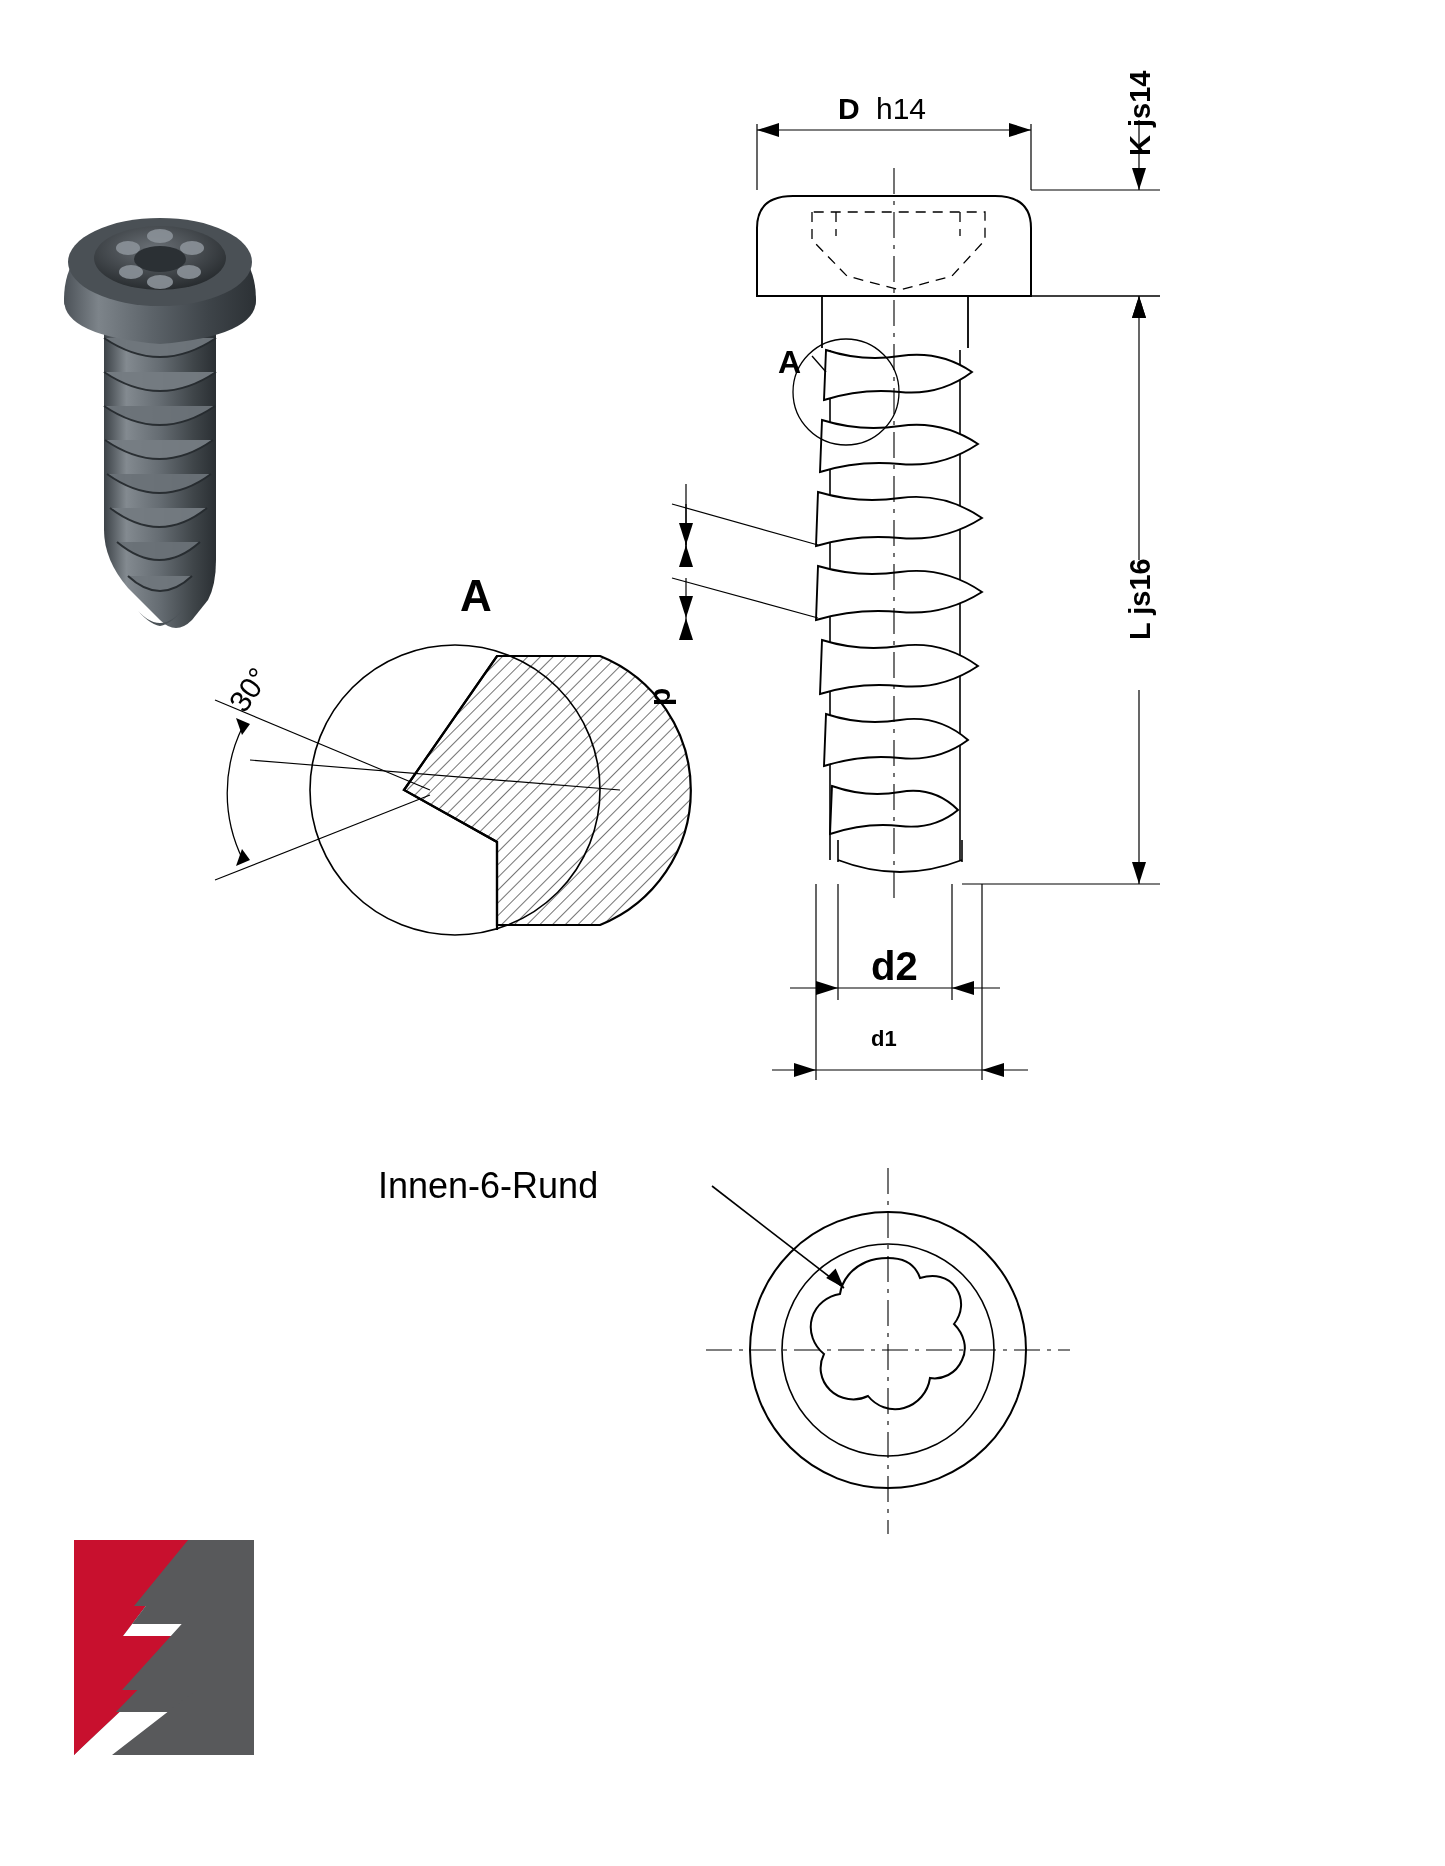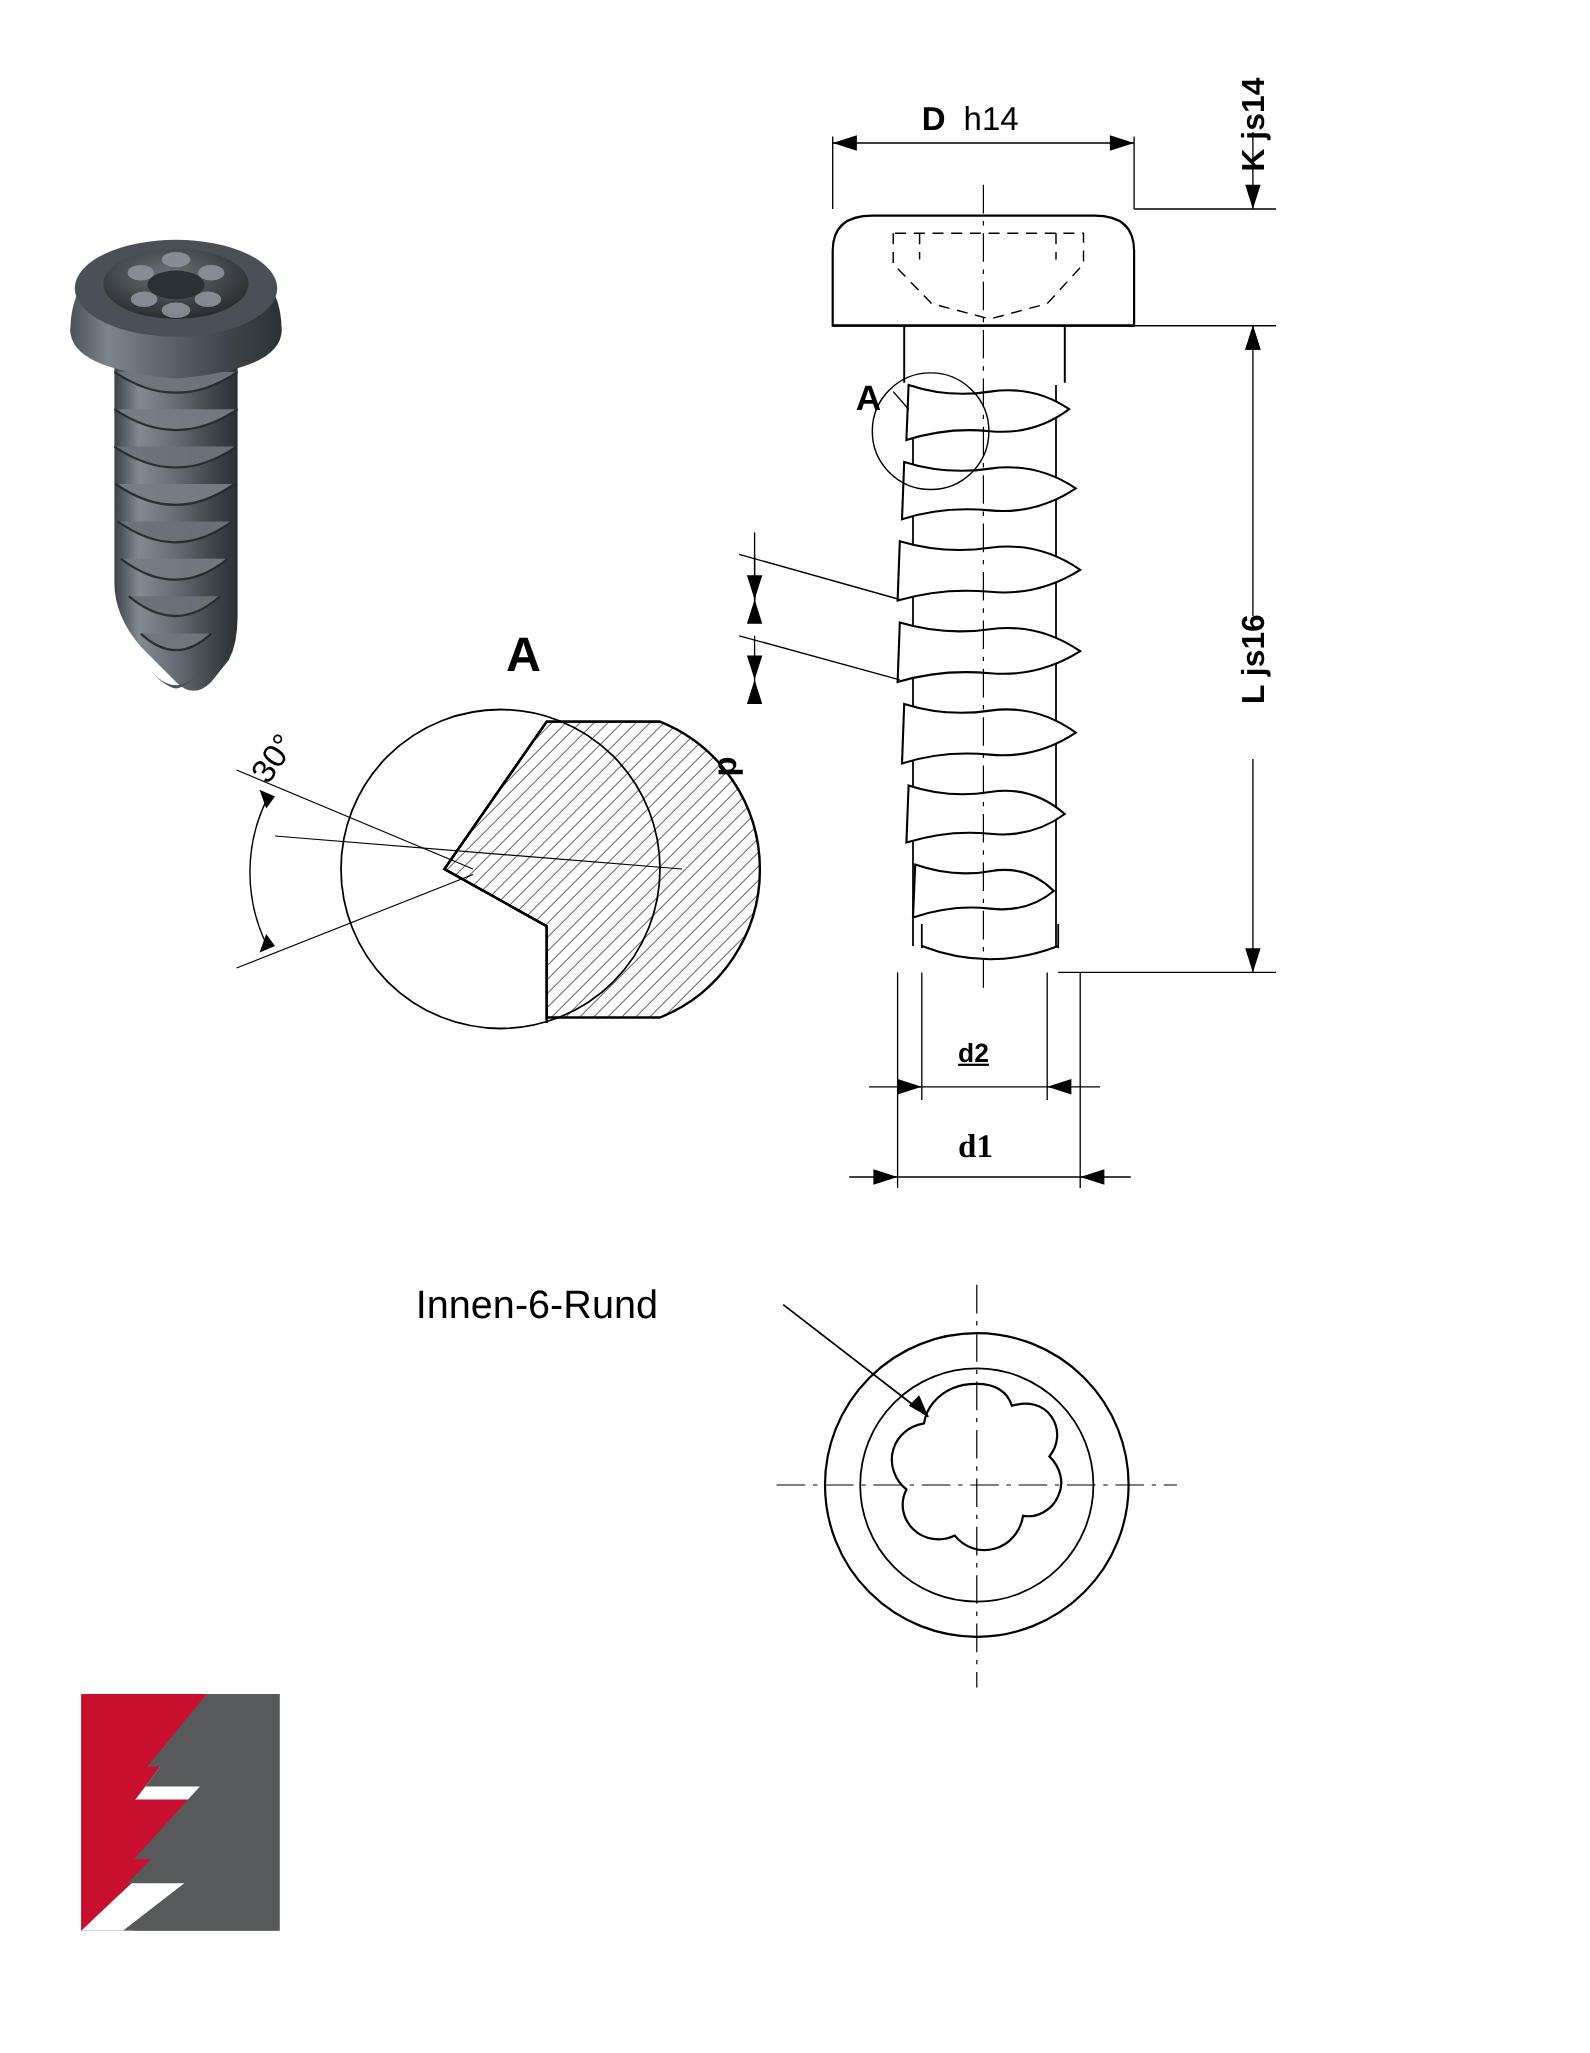--- a/index.html
+++ b/index.html
@@ -230,23 +230,23 @@
 
   <div class="lbl bold" style="left:838px; top:94px; font-size:30px;">D</div>
   <div class="lbl" style="left:876px; top:94px; font-size:30px;">h14</div>
 
   <div class="lbl bold rot90" style="left:1126px; top:156px; font-size:29px;">K js14</div>
 
   <div class="lbl bold rot90" style="left:1126px; top:640px; font-size:29px;">L js16</div>
 
   <div class="lbl bold rot90" style="left:645px; top:706px; font-size:30px;">p</div>
 
-  <div class="lbl bold" style="left:871px; top:946px; font-size:24px;text-decoration:underline;">d2</div>
-
-  <div class="lbl bold" style="left:871px; top:1028px; font-size:30px;font-family:Liberation Serif, serif;">d1</div>
+  <div class="lbl bold" style="left:871px; top:946px; font-size:40px;">d2</div>
+
+  <div class="lbl bold" style="left:871px; top:1028px; font-size:22px;">d1</div>
 
   <div class="lbl bold" style="left:778px; top:346px; font-size:32px;">A</div>
 
   <div class="lbl bold" style="left:460px; top:574px; font-size:44px;">A</div>
 
   <div class="lbl rot90" style="left:224px; top:700px; font-size:30px; transform: rotate(-55deg); transform-origin: left top;">30°</div>
 
   <div class="lbl" style="left:378px; top:1168px; font-size:36px;">Innen-6-Rund</div>
 
 </div>

